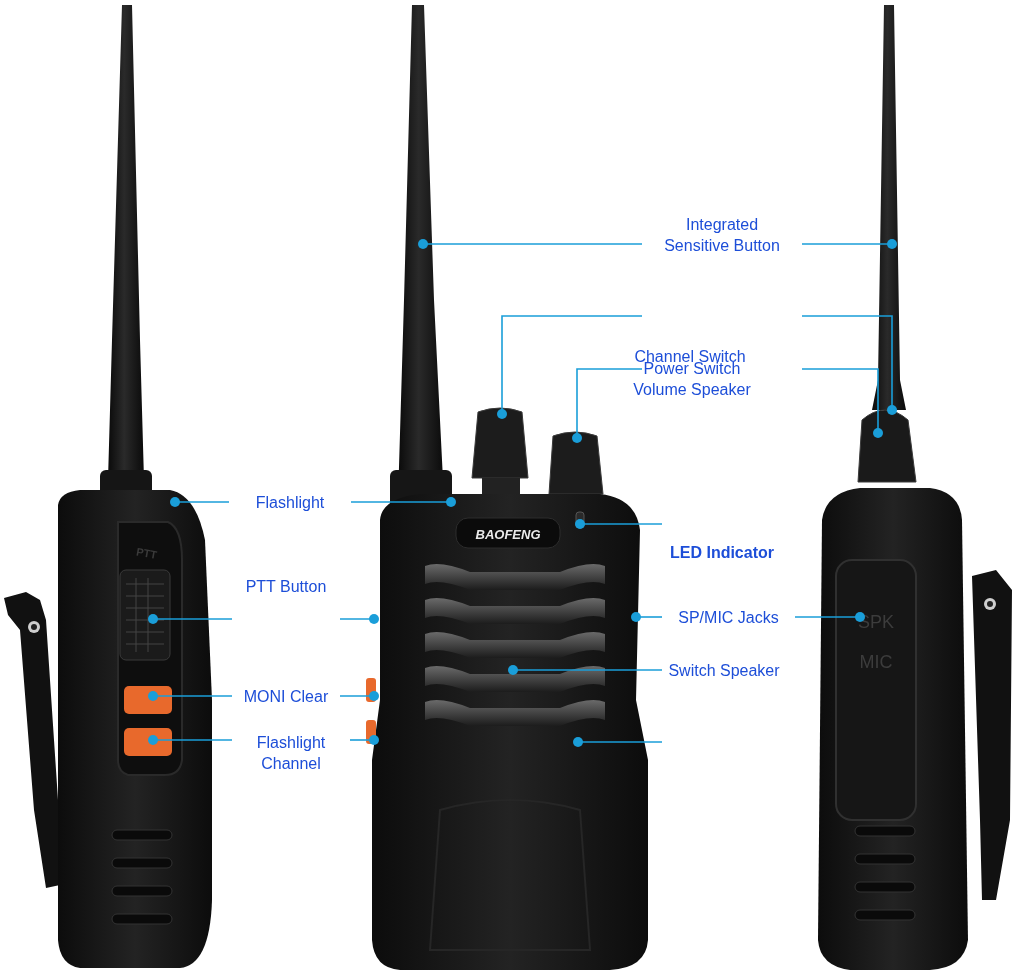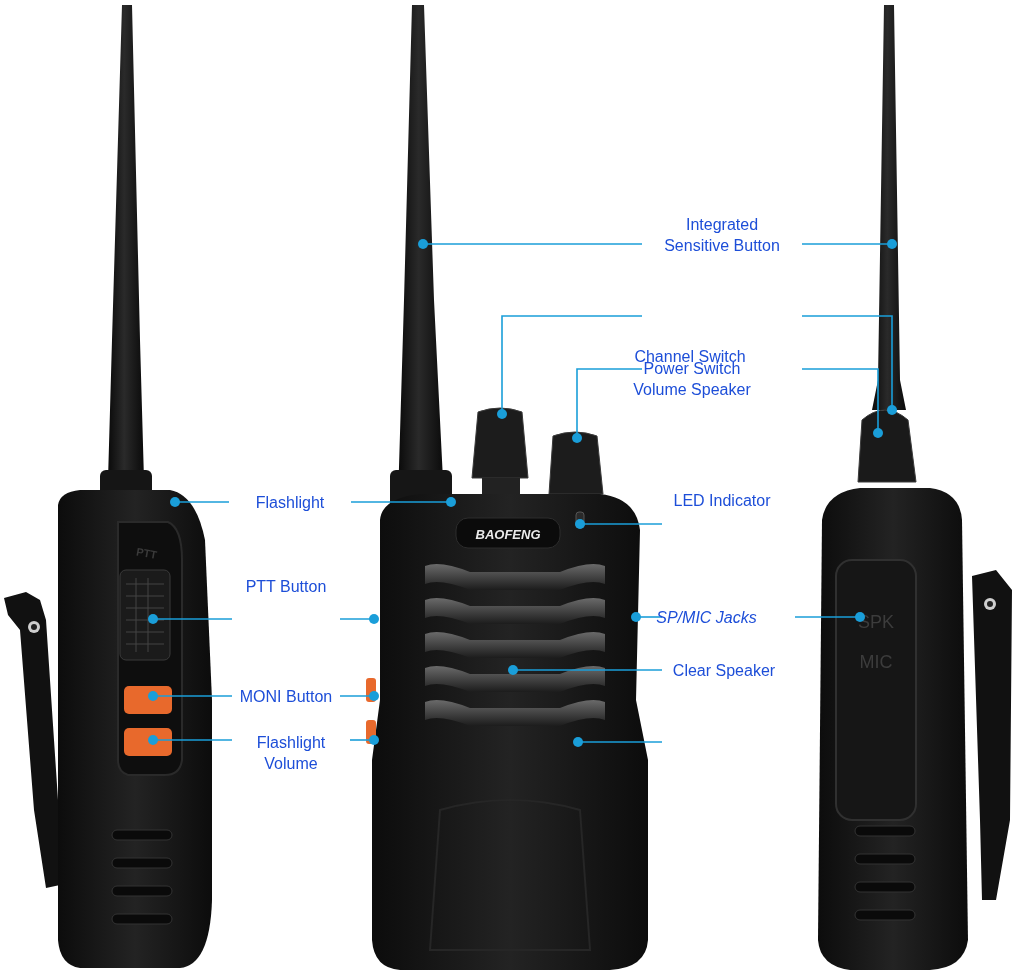--- a/index.html
+++ b/index.html
@@ -175,36 +175,36 @@
 <div class="label" style="left:610px; top:306px; width:160px;margin-top:40px;">
   <div>Channel Switch</div>
 </div>
 <div class="label" style="left:612px; top:358px; width:160px;">
   <div>Power Switch</div>
   <div>Volume Speaker</div>
 </div>
 <div class="label" style="left:229px; top:492px; width:122px;">
   <div>Flashlight</div>
 </div>
-<div class="label" style="left:662px; top:490px; width:120px;">
+<div class="label" style="left:662px; top:542px; width:120px;font-weight:bold;">
   <div>LED Indicator</div>
 </div>
 <div class="label" style="left:232px; top:576px; width:108px;">
   <div>PTT Button</div>
 </div>
-<div class="label" style="left:640px; top:607px; width:133px;font-style:italic;">
+<div class="label" style="left:662px; top:607px; width:133px;">
   <div>SP/MIC Jacks</div>
 </div>
 <div class="label" style="left:662px; top:660px; width:124px;">
-  <div>Clear Speaker</div>
+  <div>Switch Speaker</div>
 </div>
 <div class="label" style="left:232px; top:686px; width:108px;">
-  <div>MONI Button</div>
+  <div>MONI Clear</div>
 </div>
 <div class="label" style="left:232px; top:732px; width:118px;">
   <div>Flashlight</div>
-  <div>Volume</div>
+  <div>Channel</div>
 </div>
 
 <svg style="position:absolute;left:0;top:0;pointer-events:none" width="1024" height="977">
   <text x="146" y="557" text-anchor="middle" font-size="11" font-weight="bold" fill="#3a3a3a" transform="rotate(10 146 557)">PTT</text>
 </svg>
 </div>
 
 </body></html>

